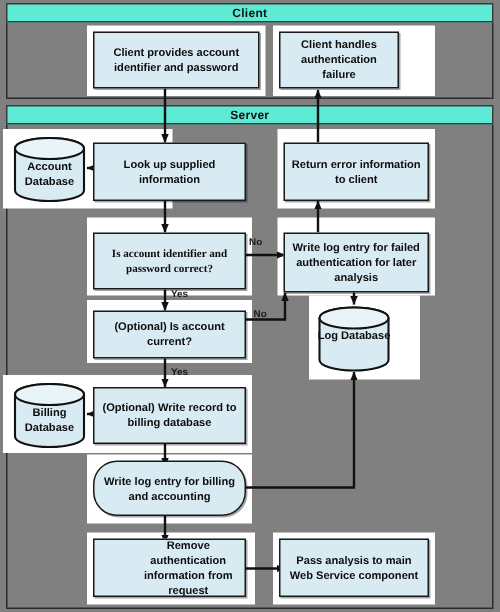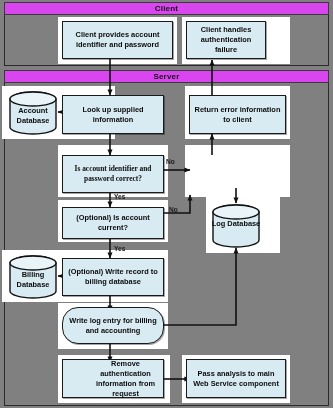--- a/index.html
+++ b/index.html
@@ -18,21 +18,21 @@
   
   .lane {
     position: absolute;
     box-sizing: border-box;
     border: 1px solid #2b2b2b;
     background: #808080;
   }
   .lane-header {
     position: absolute;
     box-sizing: border-box;
-    background: #d946ef;
+    background: #5eead4;
     border: 1px solid #3a3a3a;
     color: #111111;
     font-size: 8px;
     font-weight: bold;
     text-align: center;
     line-height: 11px;
     letter-spacing: 0.2px;
   }
   
   .halo {
@@ -169,20 +169,21 @@
   <div class="pbox" style="left:62px; top:21px; width:111px; height:38px;">Client provides account identifier and password</div>
 
   <div class="pbox" style="left:186px; top:21px; width:80px; height:38px;">Client handles authentication failure</div>
 
   <div class="pbox" style="left:62px; top:95px; width:102px; height:39px;">Look up supplied information</div>
 
   <div class="pbox" style="left:189px; top:95px; width:97px; height:39px;">Return error information to client</div>
 
   <div class="pbox" style="left:62px; top:155px; width:102px; height:38px;font-family:Liberation Serif, serif;">Is account identifier and password correct?</div>
 
+  <div class="pbox" style="left:189px; top:155px; width:97px; height:40px;">Write log entry for failed authentication for later analysis</div>
 
   <div class="pbox" style="left:62px; top:207px; width:102px; height:32px;">(Optional) Is account current?</div>
 
   <div class="pbox" style="left:62px; top:258px; width:102px; height:38px;">(Optional) Write record to billing database</div>
 
   <div class="pbox" style="left:62px; top:307px; width:102px; height:37px;border-radius:16px;">Write log entry for billing and accounting</div>
 
   <div class="pbox" style="left:62px; top:359px; width:102px; height:39px;padding-left:28px;">Remove authentication information from request</div>
 
   <div class="pbox" style="left:186px; top:359px; width:100px; height:39px;">Pass analysis to main Web Service component</div>

